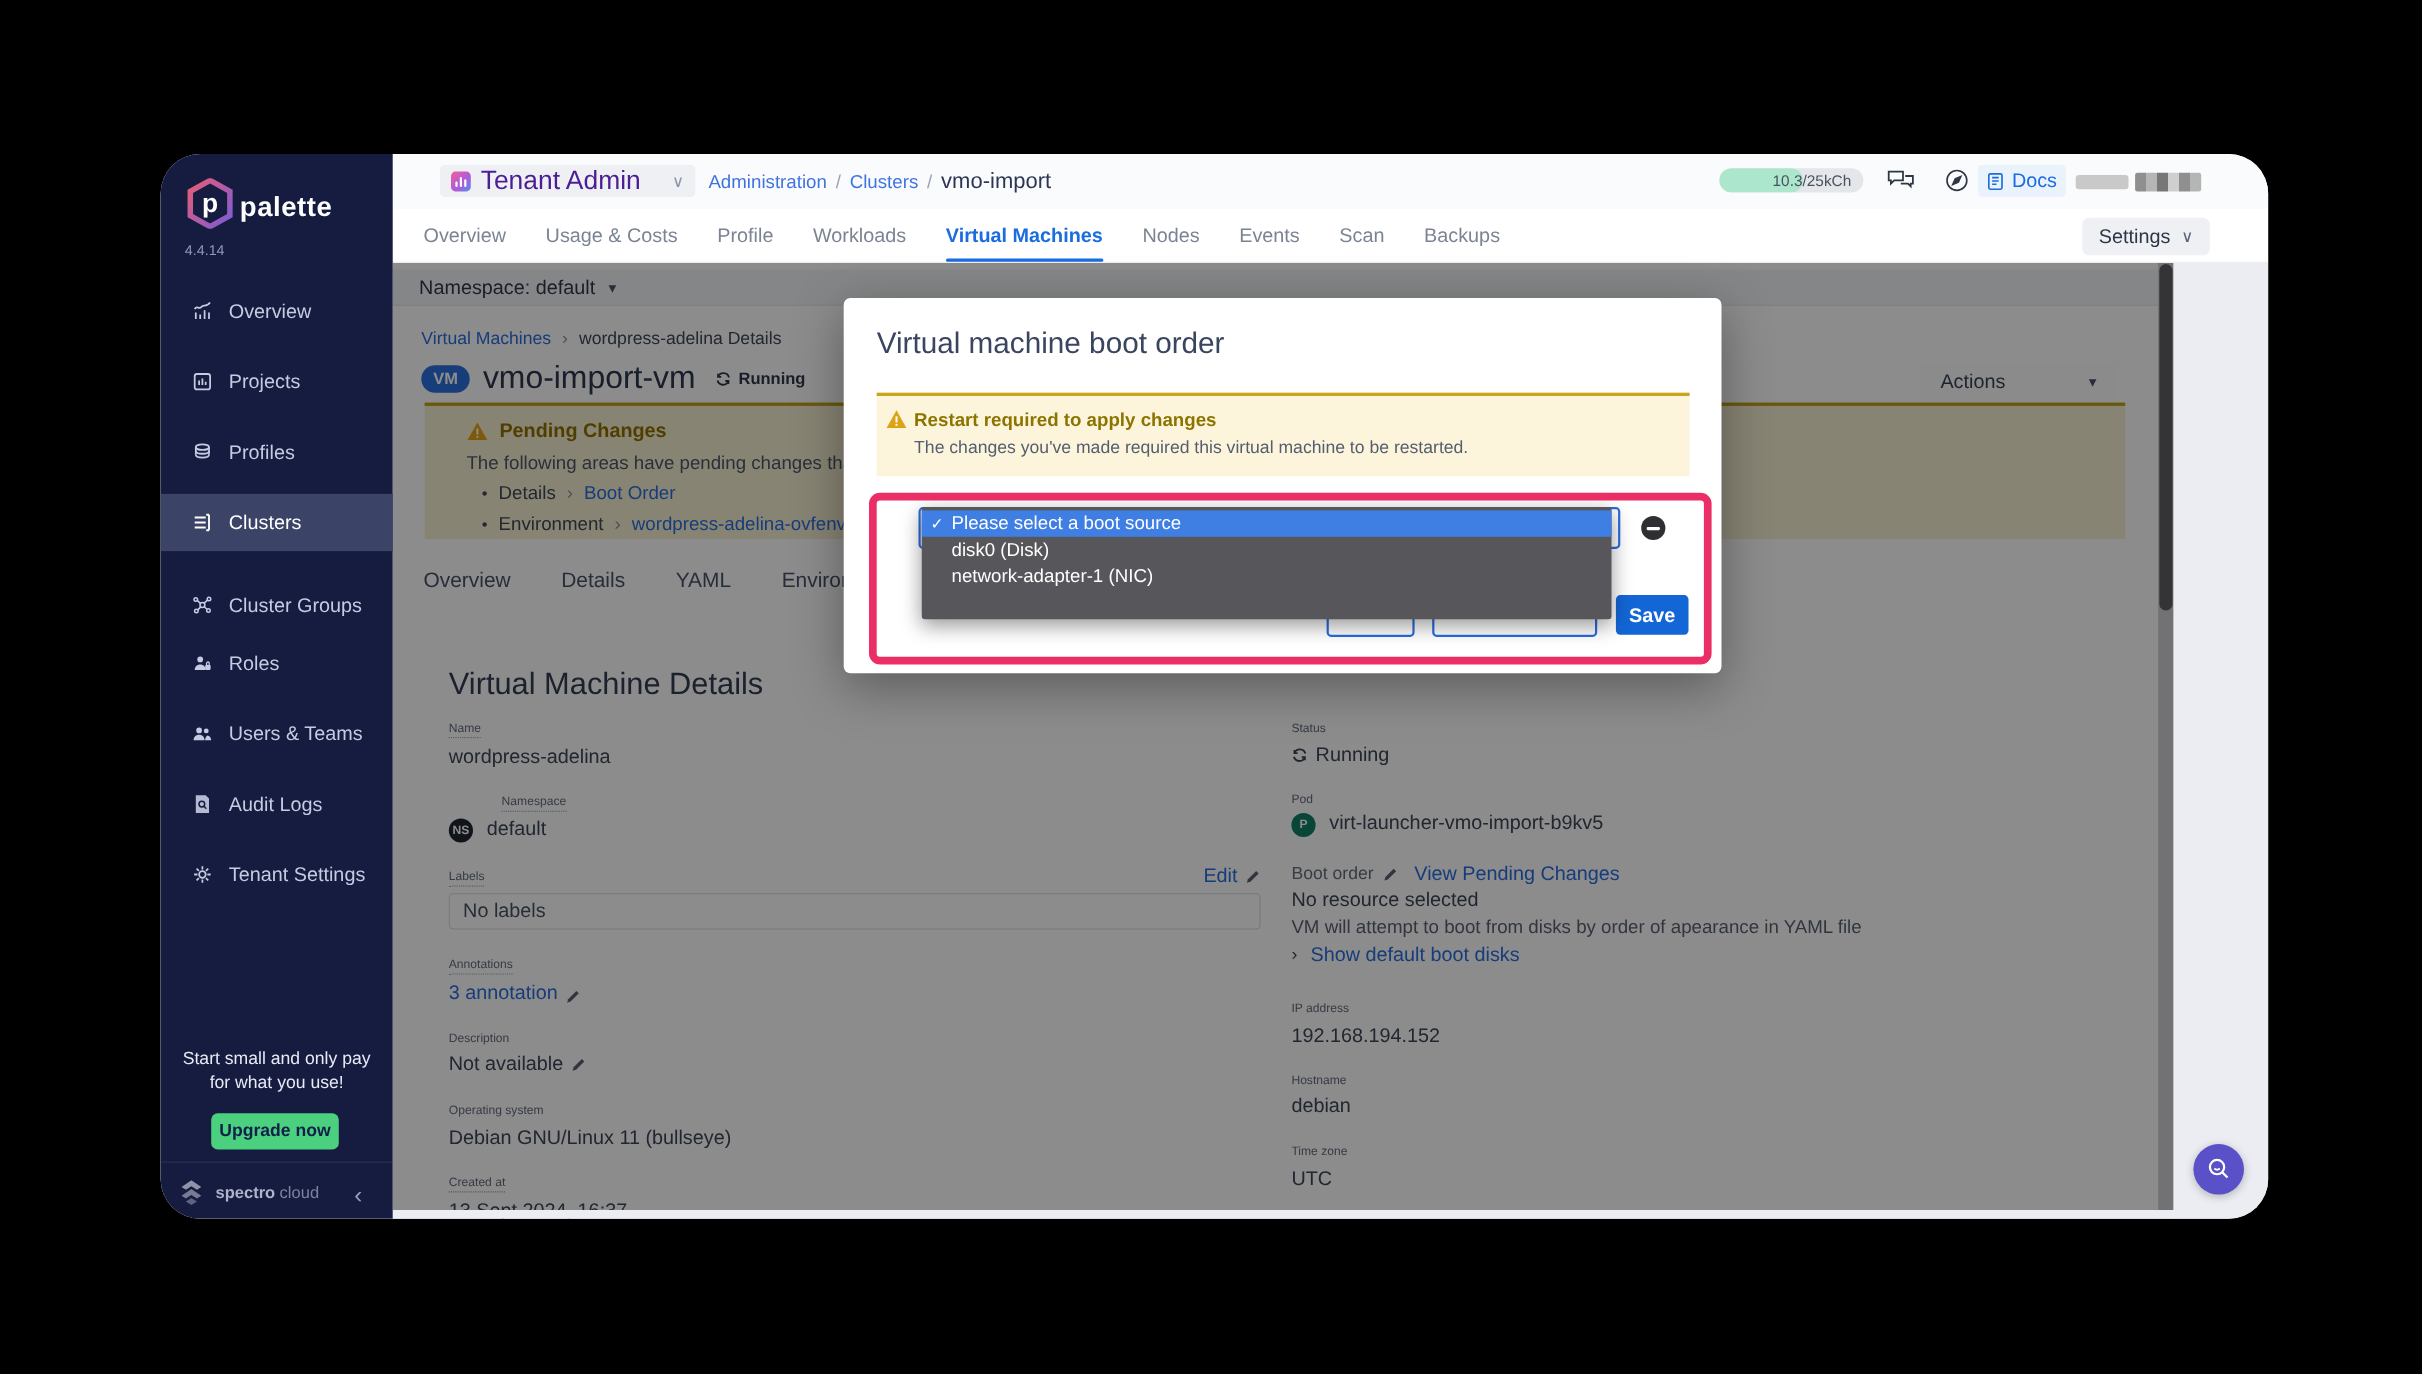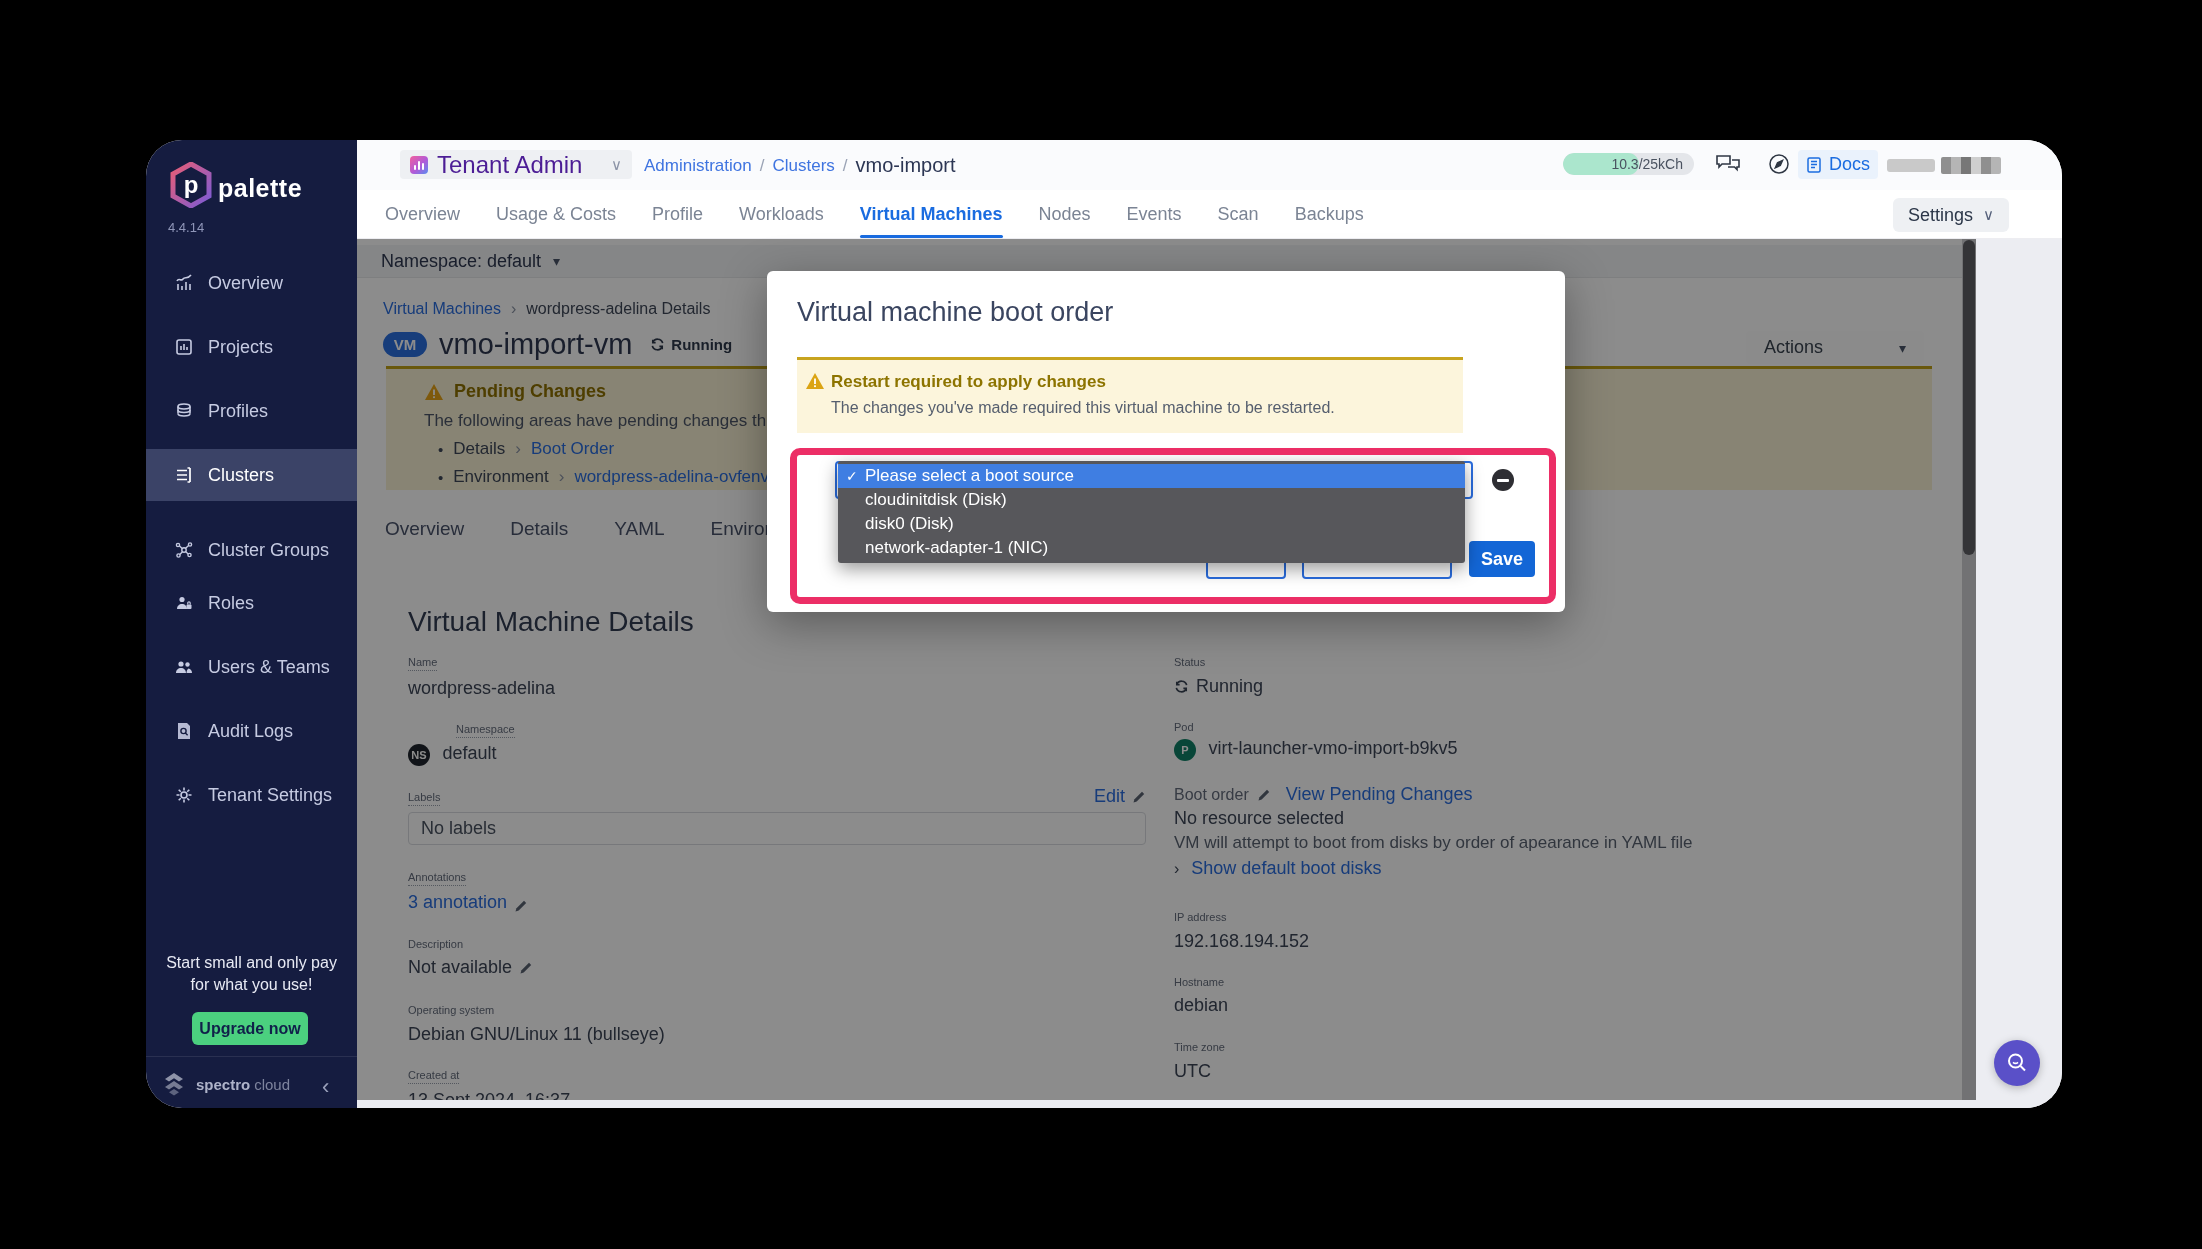--- a/index.html
+++ b/index.html
@@ -104,21 +104,21 @@
   .rightstrip{position:absolute;left:1830px;top:98px;width:86px;height:870px;background:#ecedf2;z-index:12;}
   .bottomstrip{position:absolute;left:211px;top:960px;width:1619px;height:8px;background:#ecedf2;z-index:12;}
 
   
   .overlay{position:absolute;left:211px;top:98px;width:1619px;height:862px;background:rgba(0,0,0,0.45);z-index:10;}
 
   
   .modal{position:absolute;left:621px;top:131px;width:798px;height:341px;background:#fff;border-radius:6px;
          box-shadow:0 12px 45px rgba(0,0,0,.35);z-index:30;}
   .modal-title{position:absolute;left:30px;top:26px;font-size:27px;color:#3a4560;}
-  .warnbox{position:absolute;left:30px;top:86px;width:666px;height:76px;background:#fcf5dc;
+  .warnbox{position:absolute;left:30px;top:86px;width:739px;height:76px;background:#fcf5dc;
            border-top:3px solid #c8a41f;box-sizing:border-box;}
   .warn-title{position:absolute;left:34px;top:12px;font-size:17px;font-weight:bold;color:#8d7400;}
   .warn-text{position:absolute;left:34px;top:39px;font-size:16px;color:#555e6e;}
   .selectbox{position:absolute;left:68px;top:190px;width:638px;height:38px;border:2px solid #2a6ddf;border-radius:4px;
              box-sizing:border-box;background:#fff;cursor:pointer;}
   .minusbtn{position:absolute;left:725px;top:198px;width:22px;height:22px;border-radius:50%;background:#2e2e33;cursor:pointer;}
   .minusbtn::after{content:"";position:absolute;left:5px;top:10px;width:12px;height:3px;background:#fff;border-radius:1px;}
   .ghostbtn{position:absolute;top:270px;height:38px;background:#fff;border:2px solid #2a6ddf;border-radius:4px;
             box-sizing:border-box;cursor:pointer;}
   .savebtn{position:absolute;left:702px;top:270px;width:66px;height:36px;background:#1366d6;color:#fff;border:none;
@@ -481,23 +481,20 @@
     <div class="ghostbtn" style="left:535px;width:150px;"></div>
     <button class="savebtn">Save</button>
   </div>
 
   <div class="menu">
     <div class="opt sel">
       <span class="chk">✓</span>
       <span>Please select a boot source</span>
     </div>
     <div class="opt">
-      <span>cloudinitdisk (Disk)</span>
-    </div>
-    <div class="opt">
       <span>disk0 (Disk)</span>
     </div>
     <div class="opt">
       <span>network-adapter-1 (NIC)</span>
     </div>
   </div>
 
   <div class="pinkrect"></div>
 
   <div class="helpbtn">

